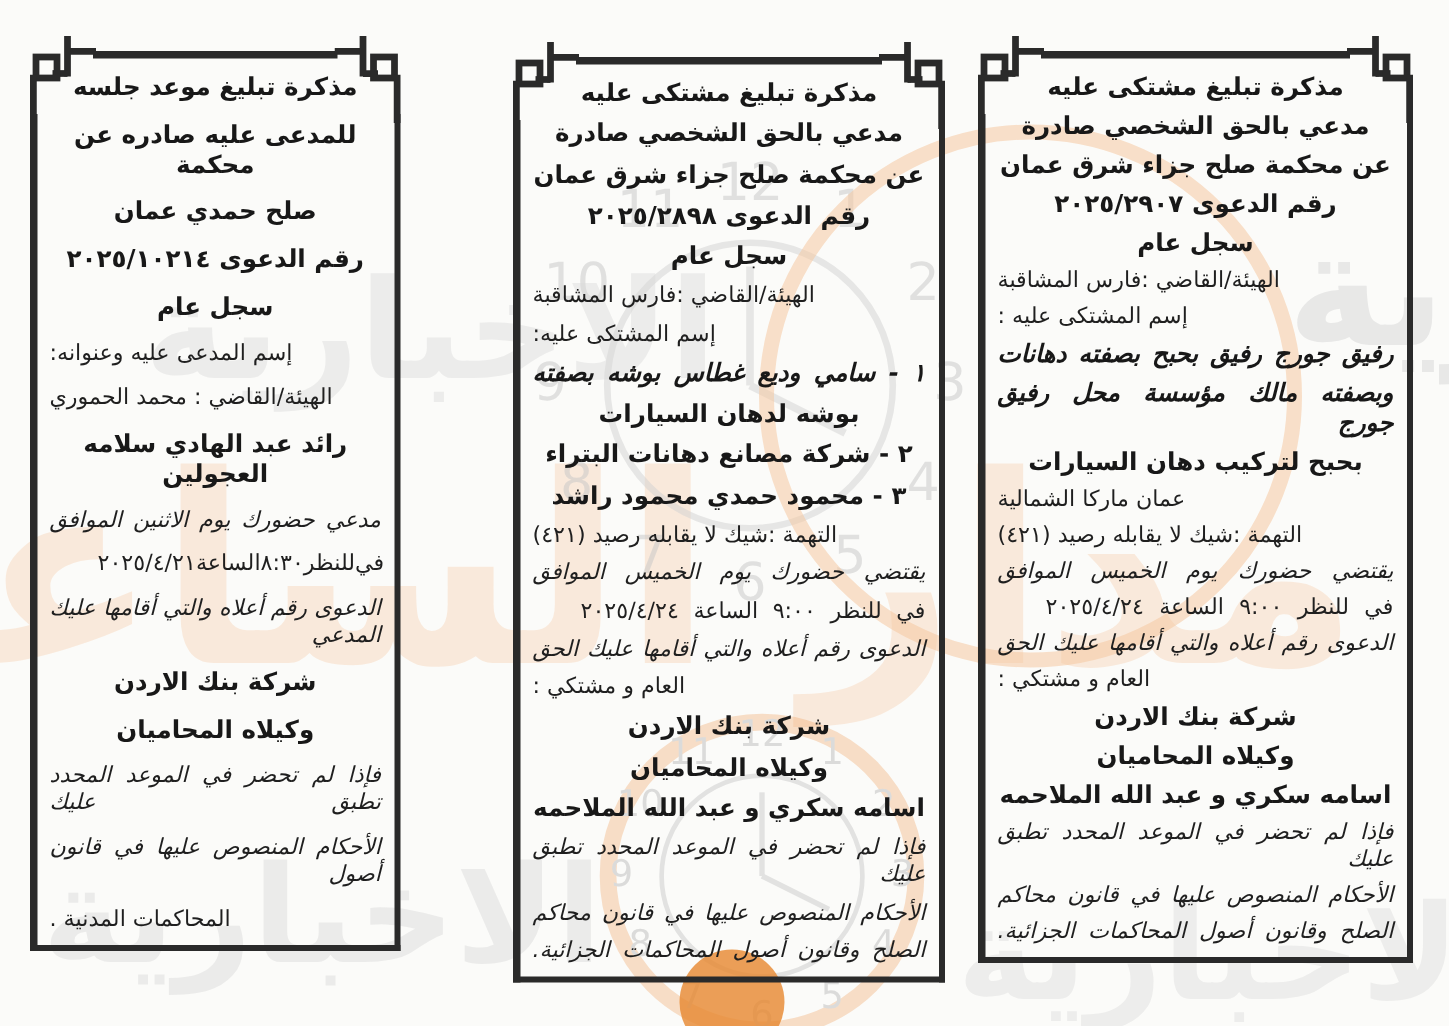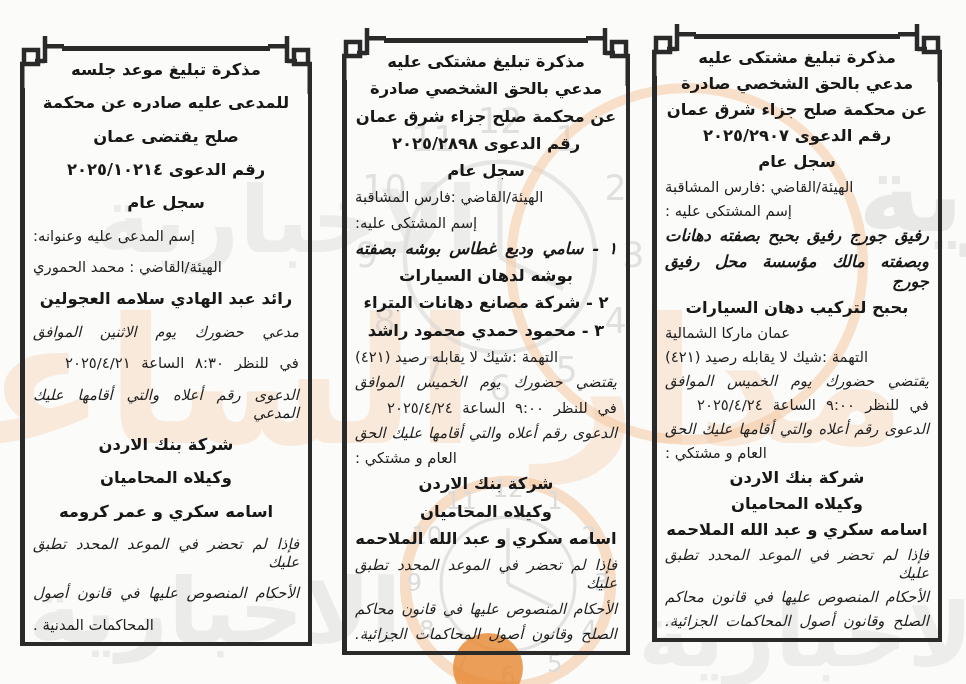--- a/index.html
+++ b/index.html
@@ -98,21 +98,21 @@
 
 <svg class="wm" style="left:450px;top:630px;width:76px;height:54px;opacity:.8;" viewBox="0 0 76 54">
   <circle cx="38" cy="38" r="35" fill="#e8882f"></circle>
 </svg>
 
 <div class="wm wm-brand" style="right:-340px;top:140px;font-size:108px;">الاخبارية</div>
 <div class="wm wm-brand" style="left:96px;top:175px;font-size:92px;opacity:.42;">الاخبارية</div>
 <div class="wm wm-brand" style="left:28px;top:566px;font-size:90px;opacity:.45;">الاخبارية</div>
 <div class="wm wm-brand" style="left:638px;top:592px;font-size:88px;opacity:.4;">الاخبارية</div>
 
-<article class="notice" style="left:20px;top:38px;width:292px;height:608px;">
+<article class="notice" style="left:20px;top:26px;width:247px;height:608px;">
   <div class="b-top"></div>
   <div class="b-left"></div>
   <div class="b-right"></div>
   <div class="b-bottom"></div>
   <svg class="cnr tr" viewBox="0 0 46 58">
     <line x1="0" y1="10.25" x2="20" y2="10.25"></line>
     <line x1="19" y1="0" x2="19" y2="27"></line>
     <line x1="19" y1="25" x2="29" y2="25"></line>
     <rect x="26" y="14" width="14" height="14"></rect>
     <path d="M40 28 H41.75 V58"></path>
@@ -120,38 +120,37 @@
   <svg class="cnr tl" viewBox="0 0 46 58">
     <line x1="0" y1="10.25" x2="20" y2="10.25"></line>
     <line x1="19" y1="0" x2="19" y2="27"></line>
     <line x1="19" y1="25" x2="29" y2="25"></line>
     <rect x="26" y="14" width="14" height="14"></rect>
     <path d="M40 28 H41.75 V58"></path>
   </svg>
   <div class="nbody">
       <div class="ln a-c bold">مذكرة تبليغ موعد جلسه</div>
       <div class="ln a-c bold">للمدعى عليه صادره عن محكمة</div>
-      <div class="ln a-c bold">صلح يقتضى عمان</div>
+      <div class="ln a-c bold">صلح حمدي عمان</div>
       <div class="ln a-c bold">رقم الدعوى ٢٠٢٥/١٠٢١٤</div>
       <div class="ln a-c bold">سجل عام</div>
       <div class="ln a-r">إسم المدعى عليه وعنوانه:</div>
       <div class="ln a-r">الهيئة/القاضي : محمد الحموري</div>
       <div class="ln a-c bold">رائد عبد الهادي سلامه العجولين</div>
       <div class="ln a-j">مدعي حضورك يوم الاثنين الموافق</div>
       <div class="ln a-d">
         <span class="tok">٢٠٢٥/٤/٢١</span>
         <span class="tok">الساعة</span>
         <span class="tok">٨:٣٠</span>
         <span class="tok">للنظر</span>
         <span class="tok">في</span>
       </div>
       <div class="ln a-j">الدعوى رقم أعلاه والتي أقامها عليك المدعي</div>
       <div class="ln a-c bold">شركة بنك الاردن</div>
       <div class="ln a-c bold">وكيلاه المحاميان</div>
-      <div class="ln a-c bold">اسامه سكري و عمر كرومه</div>
       <div class="ln a-j">فإذا لم تحضر في الموعد المحدد تطبق عليك</div>
       <div class="ln a-j">الأحكام المنصوص عليها في قانون أصول</div>
       <div class="ln a-r">المحاكمات المدنية .</div>
     </div>
 </article>
 
 <article class="notice" style="left:342px;top:30px;width:288px;height:625px;">
   <div class="b-top"></div>
   <div class="b-left"></div>
   <div class="b-right"></div>

